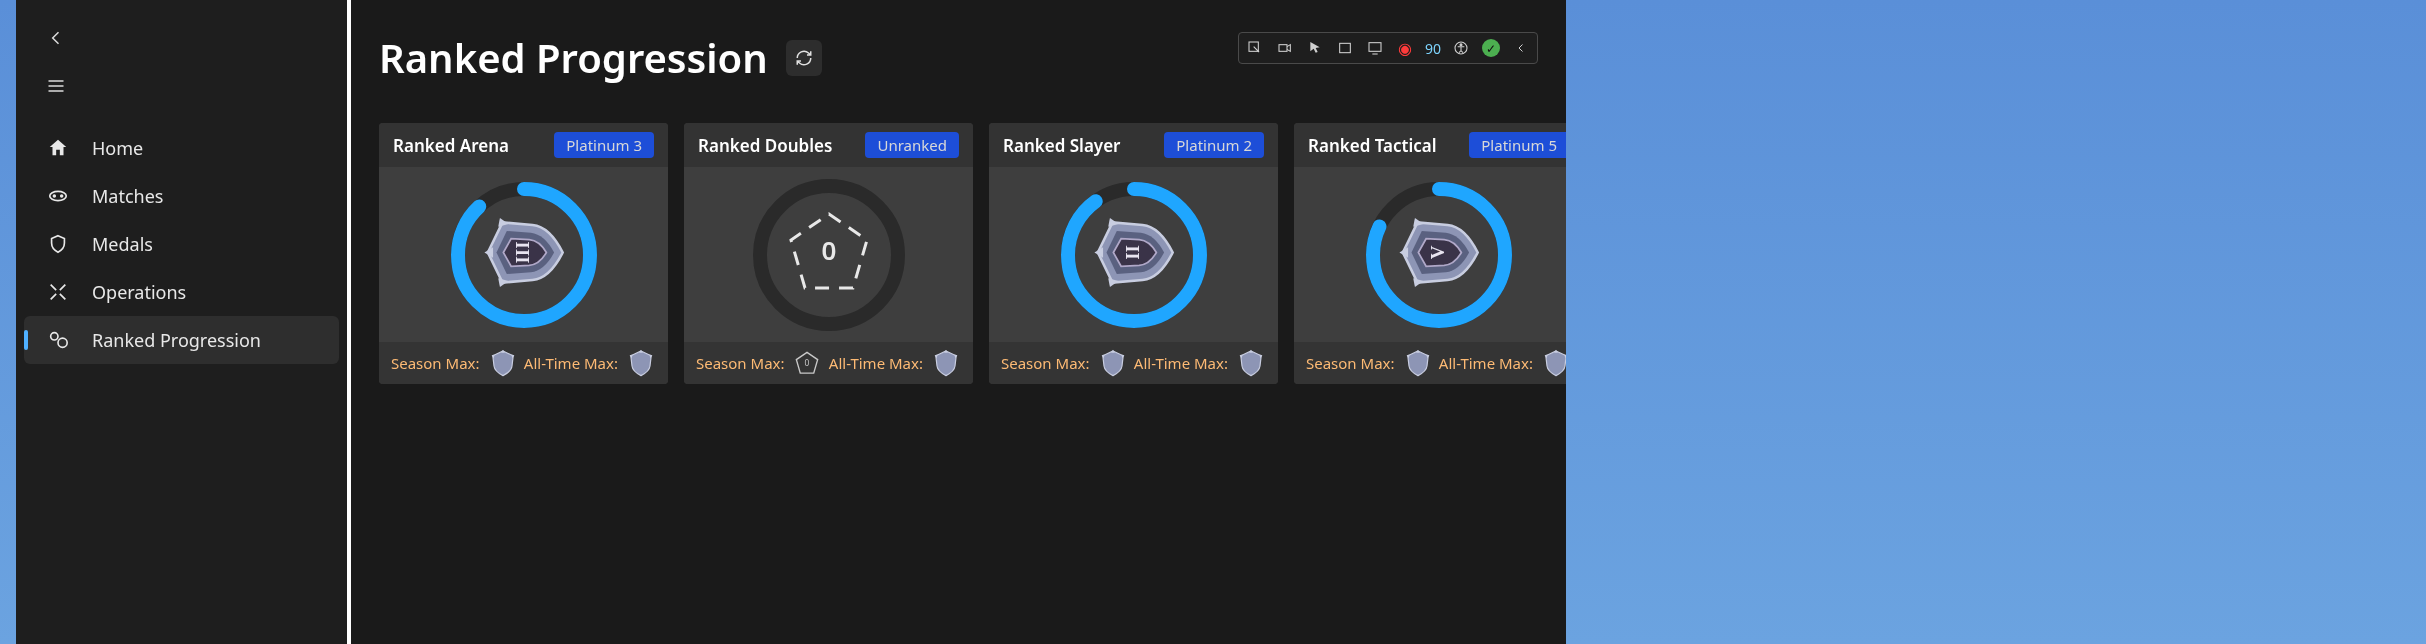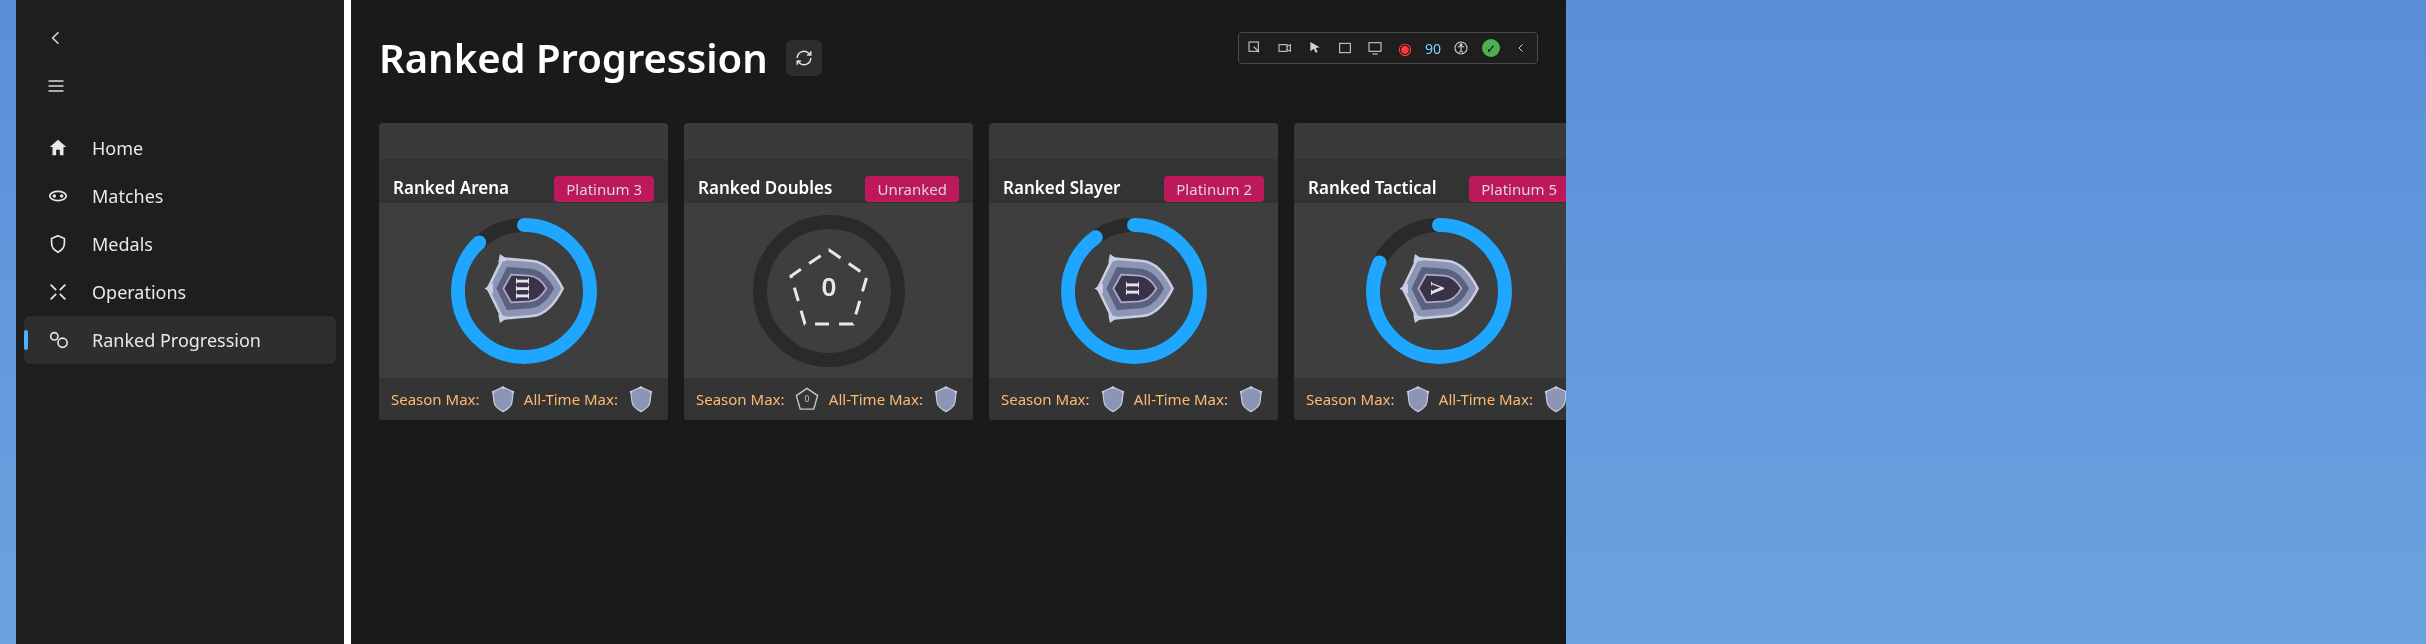--- a/index.html
+++ b/index.html
@@ -18,21 +18,21 @@
     right: 860px;
     bottom: 0;
     background: #1a1a1a;
     display: flex;
     color: #e8e8e8;
   }
   
   .sidebar {
     width: 335px;
     background: #1e1e1e;
-    border-right: 7px solid #ffffff;
+    border-right: 4px solid #ffffff;
     padding: 18px 0 0 0;
   }
   .sidebar-top {
     padding: 0 20px 10px 20px;
   }
   .back-btn, .hamburger-btn {
     width: 40px;
     height: 40px;
     display: flex;
     align-items: center;
@@ -150,32 +150,31 @@
     width: 289px;
     background: #3a3a3a;
     border-radius: 4px;
     overflow: hidden;
     flex-shrink: 0;
   }
   .card-header {
     height: 44px;
     background: #333333;
     display: flex;
-    align-items: flex-start;
+    align-items: center;
     justify-content: space-between;
     padding: 17px 14px;
-    margin-top: 36px;
   }
   .card-title {
     font-size: 17px;
     font-weight: 600;
     color: #fff;
   }
   .rank-pill {
-    background: #be185d;
+    background: #1d4ed8;
     color: #d8d8d8;
     font-size: 15px;
     padding: 3px 12px;
     border-radius: 4px;
   }
   .card-body {
     height: 175px;
     display: flex;
     align-items: center;
     justify-content: center;

